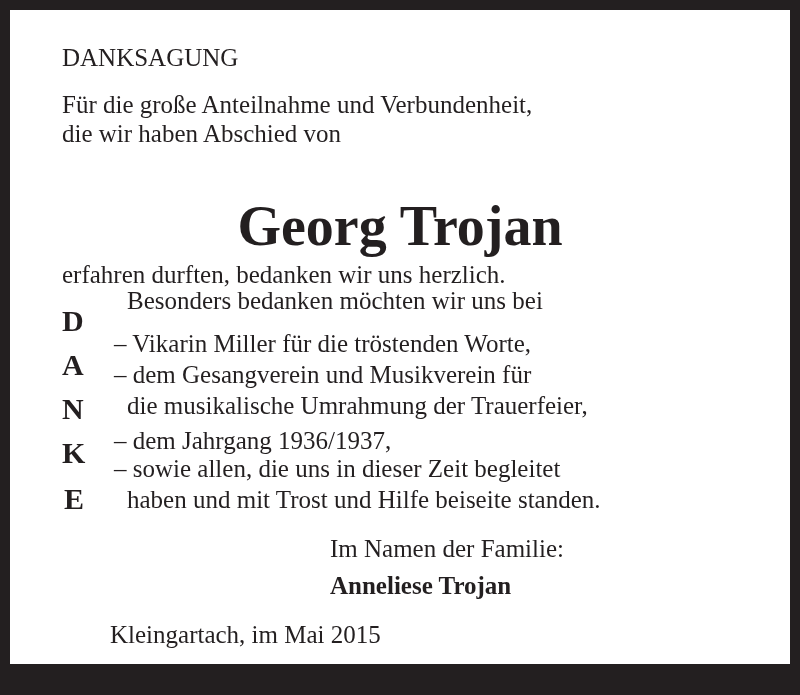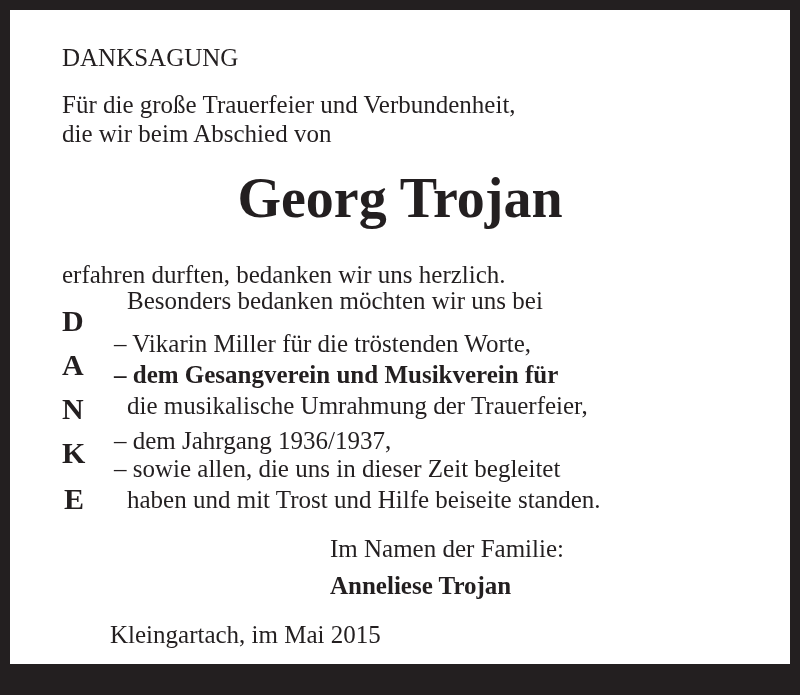--- a/index.html
+++ b/index.html
@@ -1,44 +1,44 @@
 <!DOCTYPE html>
 <html><head>
 <meta charset="utf-8">
 <style>
   html, body { margin:0; padding:0; }
   body { width:800px; height:695px; background:#231f20; position:relative; overflow:hidden; }
   .frame { position:absolute; left:10px; top:10px; width:780px; height:654px; background:#ffffff; }
   .t { position:absolute; font-family:"DejaVu Serif","Liberation Serif",serif; color:#231f20; white-space:nowrap; }
   .reg { font-family:"Liberation Serif",serif; font-size:25px; line-height:29px; }
   .bold { font-weight:bold; }
-  .name { font-family:"Liberation Serif",serif; font-weight:bold; font-size:56px; line-height:60px; }
+  .name { font-family:"Liberation Serif",serif; font-weight:bold; font-size:56px; line-height:60px;margin-top:28px; }
   .danke { font-family:"Liberation Serif",serif; font-weight:bold; font-size:30px; line-height:30px; }
 </style>
 </head>
 <body>
 
 <div class="frame">
   <div class="t reg" style="left:52px;top:33px;">DANKSAGUNG</div>
-  <div class="t reg" style="left:52px;top:80px;">Für die große Trauerfeier und Verbundenheit,</div>
-  <div class="t reg" style="left:52px;top:109px;">die wir beim Abschied von</div>
+  <div class="t reg" style="left:52px;top:80px;">Für die große Anteilnahme und Verbundenheit,</div>
+  <div class="t reg" style="left:52px;top:109px;">die wir haben Abschied von</div>
 
   <div class="t name" style="left:0;width:780px;text-align:center;top:158px;">Georg Trojan</div>
 
   <div class="t reg" style="left:52px;top:250px;">erfahren durften, bedanken wir uns herzlich.</div>
 
   <div class="t danke" style="left:52px;top:296px;">D</div>
   <div class="t danke" style="left:52px;top:340px;">A</div>
   <div class="t danke" style="left:52px;top:384px;">N</div>
   <div class="t danke" style="left:52px;top:428px;">K</div>
   <div class="t danke" style="left:54px;top:474px;">E</div>
 
   <div class="t reg" style="left:117px;top:276px;font-family:Liberation Serif, serif;">Besonders bedanken möchten wir uns bei</div>
   <div class="t reg" style="left:104px;top:319px;">– Vikarin Miller für die tröstenden Worte,</div>
-  <div class="t reg" style="left:104px;top:350px;font-weight:bold;">– dem Gesangverein und Musikverein für</div>
+  <div class="t reg" style="left:104px;top:350px;">– dem Gesangverein und Musikverein für</div>
   <div class="t reg" style="left:117px;top:381px;">die musikalische Umrahmung der Trauerfeier,</div>
   <div class="t reg" style="left:104px;top:416px;">– dem Jahrgang 1936/1937,</div>
   <div class="t reg" style="left:104px;top:444px;">– sowie allen, die uns in dieser Zeit begleitet</div>
   <div class="t reg" style="left:117px;top:475px;">haben und mit Trost und Hilfe beiseite standen.</div>
 
   <div class="t reg" style="left:320px;top:524px;">Im Namen der Familie:</div>
   <div class="t reg bold" style="left:320px;top:561px;text-align:center;">Anneliese Trojan</div>
 
   <div class="t reg" style="left:52px;top:610px;margin-left:48px;">Kleingartach, im Mai 2015</div>
 </div>

